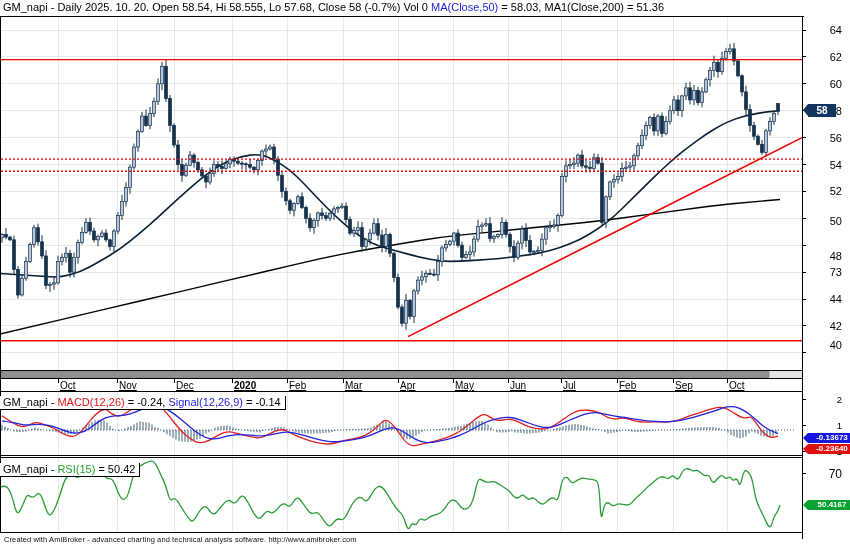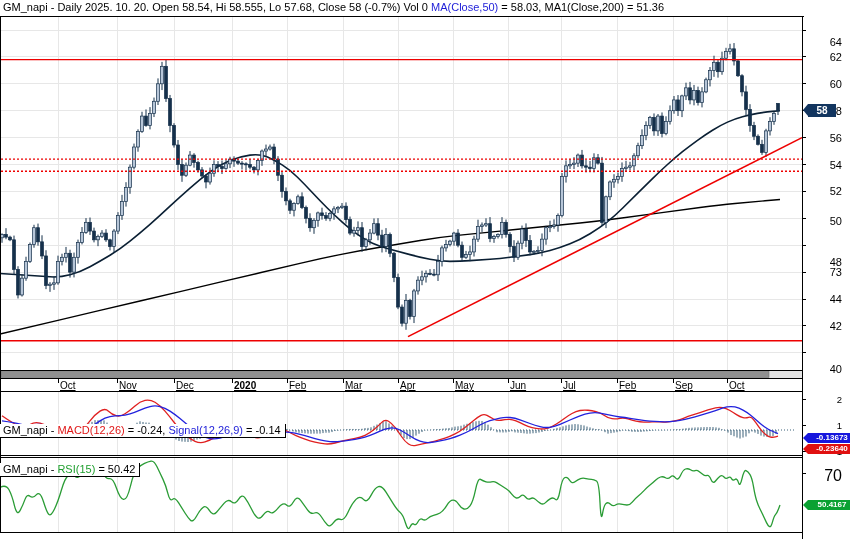--- a/index.html
+++ b/index.html
@@ -780,58 +780,59 @@
       <line x1="561" y1="378" x2="561" y2="383" stroke="#000" shape-rendering="crispEdges"></line>
       <line x1="617" y1="378" x2="617" y2="383" stroke="#000" shape-rendering="crispEdges"></line>
       <line x1="673" y1="378" x2="673" y2="383" stroke="#000" shape-rendering="crispEdges"></line>
       <line x1="727" y1="378" x2="727" y2="383" stroke="#000" shape-rendering="crispEdges"></line>
     </svg>
 
   <div class="ov ptitle">
     <span>GM_napi - Daily 2025. 10. 20. Open 58.54, Hi 58.555, Lo 57.68, Close 58 (-0.7%) Vol 0 </span><span class="blue">MA(Close,50)</span><span> = 58.03, MA1(Close,200) = 51.36</span>
   </div>
 
-  <div class="ov" style="left:0;top:392px;margin-top:28px;">
+  <div class="ov" style="left:0;top:392px;">
     <span class="boxtitle"><span>GM_napi - </span><span class="red">MACD(12,26)</span><span> = -0.24, </span><span class="blue">Signal(12,26,9)</span><span> = -0.14</span></span>
   </div>
 
   <div class="ov" style="left:0;top:459px;border-radius:6px;">
     <span class="boxtitle"><span>GM_napi - </span><span class="green">RSI(15)</span><span> = 50.42</span></span>
   </div>
 
   <div id="labels">
-      <div class="yt" style="top:36px">64</div>
+      <div class="yt" style="top:24px">64</div>
       <div class="yt" style="top:50.9px">62</div>
       <div class="yt" style="top:77.8px">60</div>
       <div class="yt" style="top:104.69999999999999px">58</div>
       <div class="yt" style="top:131.6px">56</div>
       <div class="yt" style="top:158.5px">54</div>
       <div class="yt" style="top:185.39999999999998px">52</div>
       <div class="yt" style="top:215px">50</div>
-      <div class="yt" style="top:256px">48</div>
+      <div class="yt" style="top:250px">48</div>
       <div class="yt" style="top:266.1px">73</div>
       <div class="yt" style="top:293px">44</div>
       <div class="yt" style="top:319.9px">42</div>
-      <div class="yt" style="top:363px">40</div>
+      <div class="yt" style="top:339px">40</div>
       <div class="mt" style="top:394px">2</div>
       <div class="mt" style="top:420px">1</div>
       <div class="mt" style="top:446px">-1</div>
-      <div class="yt" style="top:467px;font-size:16px">70</div>
+      <div class="yt" style="top:467px;font-size:12px">70</div>
       <div class="dlab" style="left:60px">Oct</div>
       <div class="dlab" style="left:119px">Nov</div>
       <div class="dlab" style="left:176px">Dec</div>
       <div class="dlab" style="left:234px;font-weight:bold">2020</div>
       <div class="dlab" style="left:289px">Feb</div>
       <div class="dlab" style="left:345px">Mar</div>
       <div class="dlab" style="left:400px">Apr</div>
       <div class="dlab" style="left:455px">May</div>
       <div class="dlab" style="left:510px">Jun</div>
       <div class="dlab" style="left:563px">Jul</div>
       <div class="dlab" style="left:619px">Feb</div>
       <div class="dlab" style="left:675px">Sep</div>
       <div class="dlab" style="left:729px">Oct</div>
       <div class="flag" style="top:104.19999999999999px;background:#12355f;font-size:10px;height:13px;line-height:13px;min-width:24px;padding:0 2px">58<span class="arr" style="border-top-width: 6.5px; border-bottom-width: 6.5px; border-right-width: 5px; border-right-color: rgb(18, 53, 95); left: -5px;"></span></div>
       <div class="flag" style="top:433px;background:#1616dd;font-size:8px;height:10px;line-height:10px;min-width:44px;padding:0 2px">-0.13673<span class="arr" style="border-top-width: 5px; border-bottom-width: 5px; border-right-width: 5px; border-right-color: rgb(22, 22, 221); left: -5px;"></span></div>
       <div class="flag" style="top:444px;background:#e01010;font-size:8px;height:10px;line-height:10px;min-width:44px;padding:0 2px">-0.23640<span class="arr" style="border-top-width: 5px; border-bottom-width: 5px; border-right-width: 5px; border-right-color: rgb(224, 16, 16); left: -5px;"></span></div>
       <div class="flag" style="top:500px;background:#0aa132;font-size:8px;height:10px;line-height:10px;min-width:44px;padding:0 2px">50.4167<span class="arr" style="border-top-width: 5px; border-bottom-width: 5px; border-right-width: 5px; border-right-color: rgb(10, 161, 50); left: -5px;"></span></div>
     </div>
 
+  <div class="ov footer">Created with AmiBroker - advanced charting and technical analysis software. http://www.amibroker.com</div>
 </div>
 
 </body></html>

